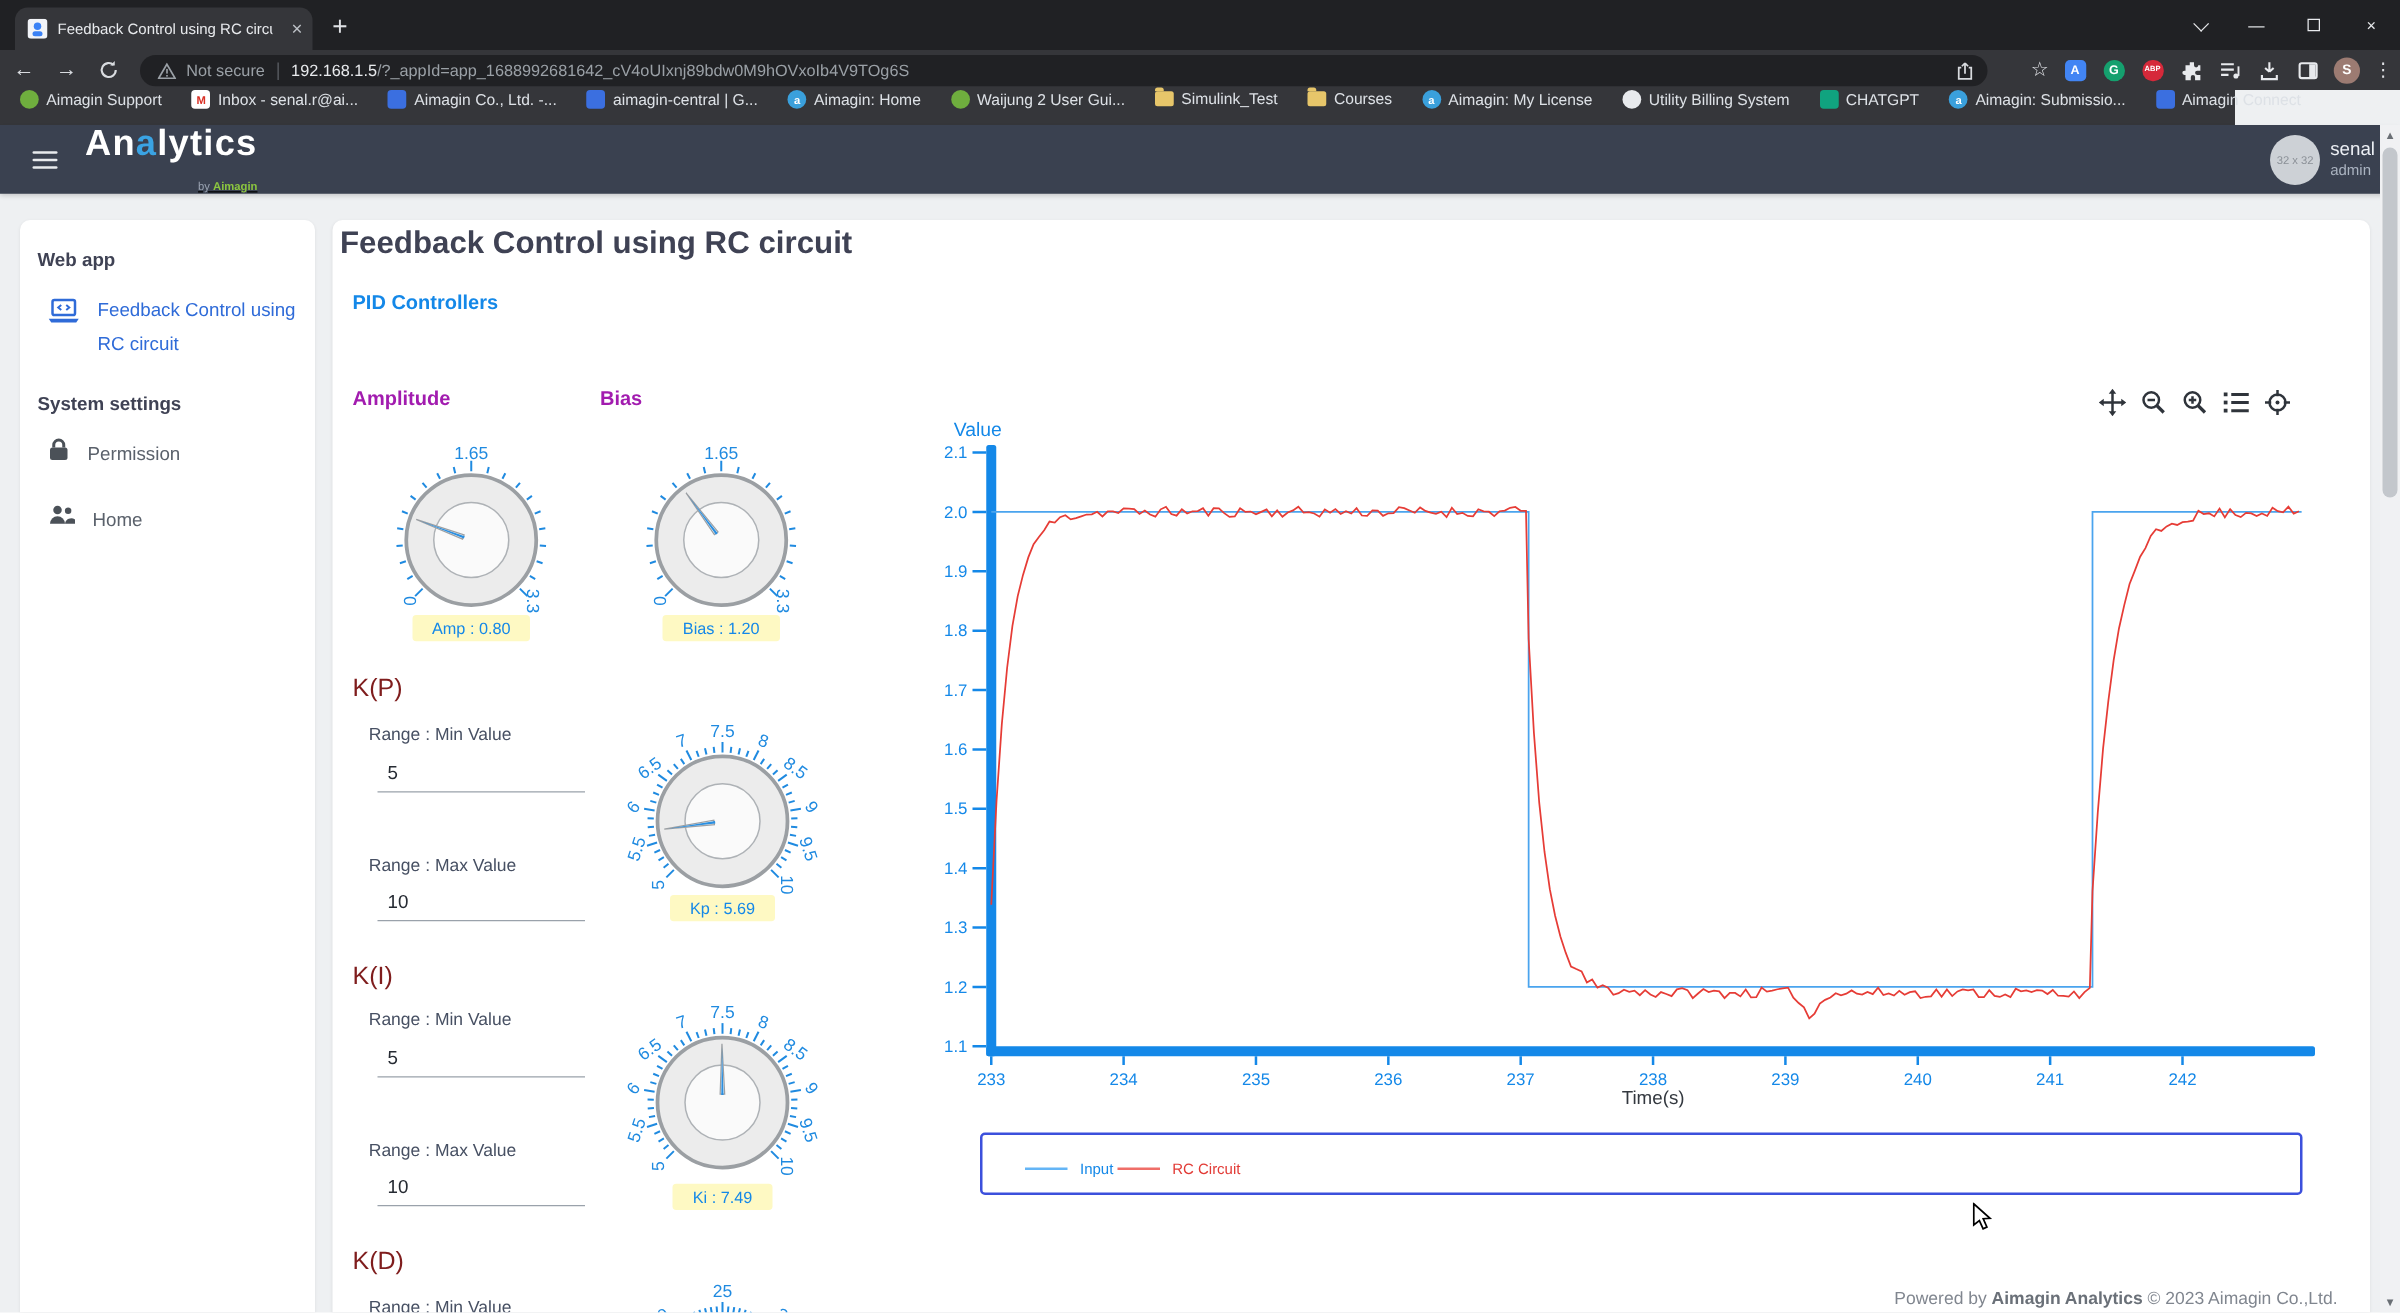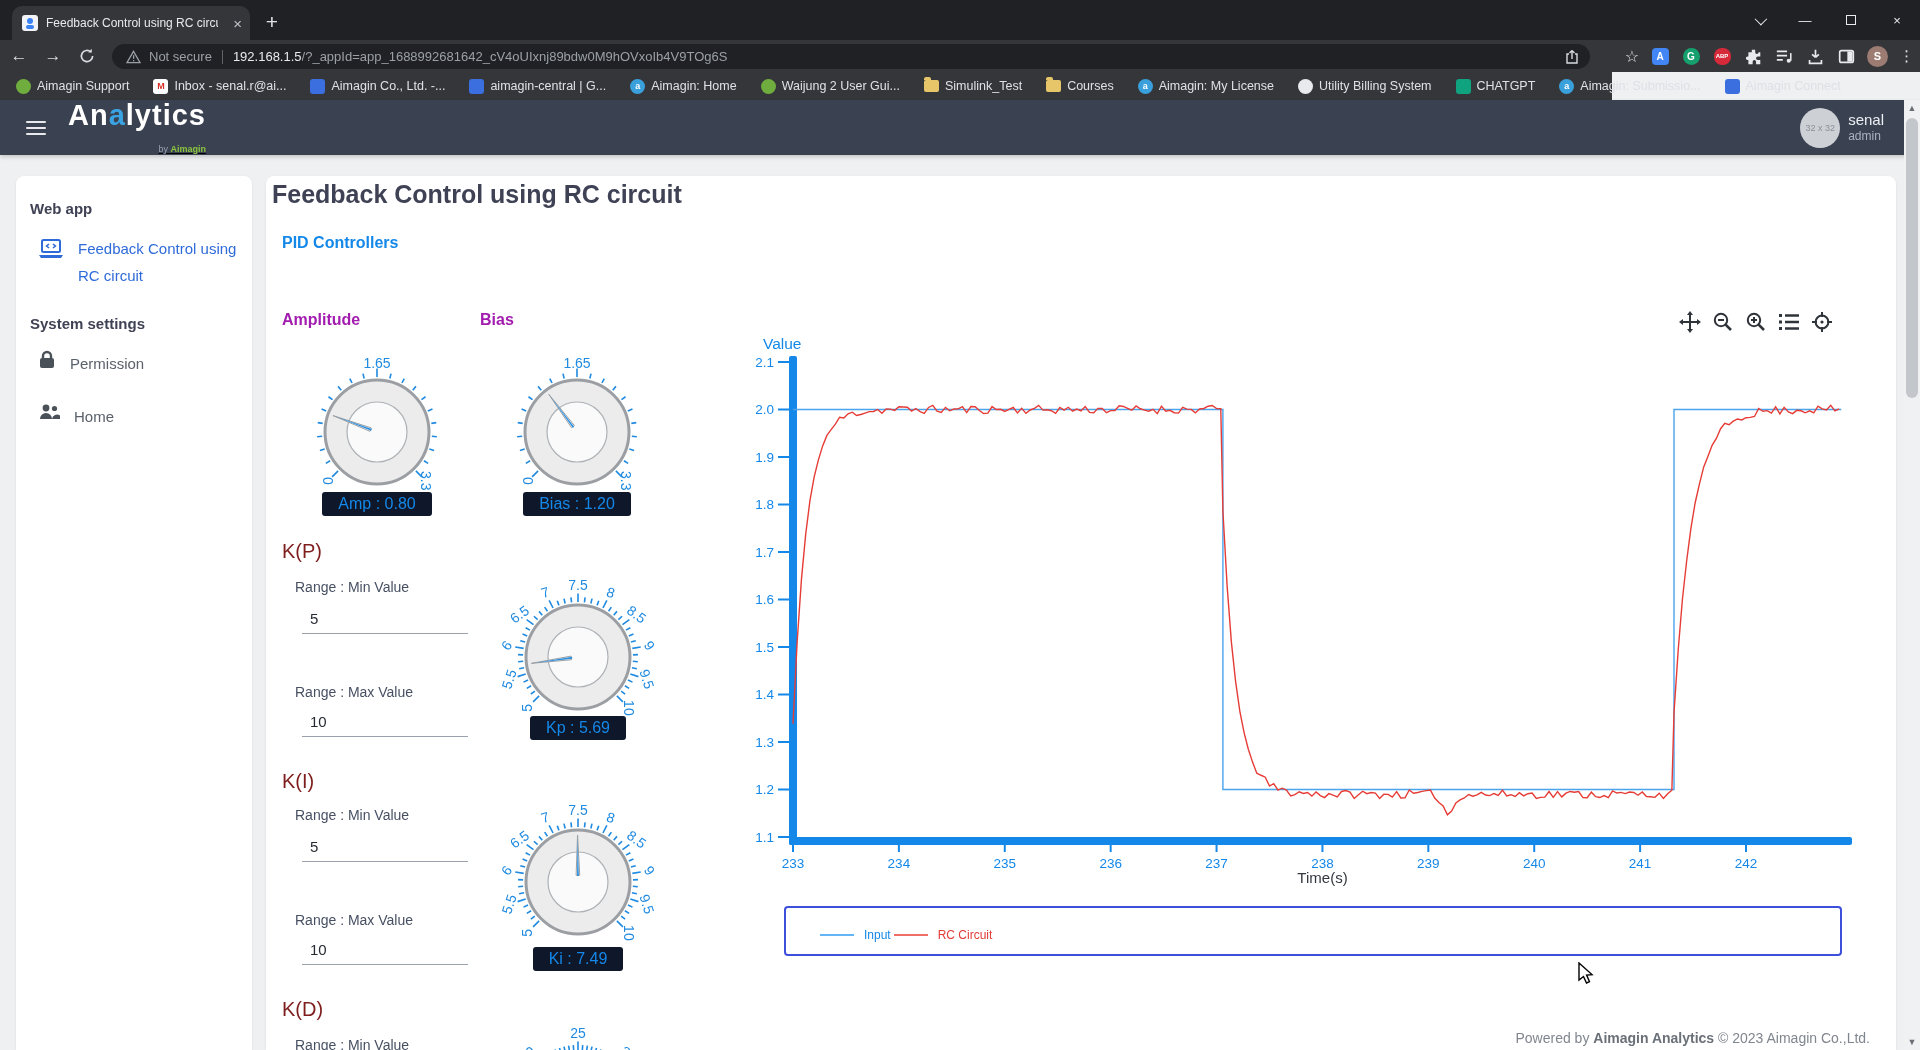--- a/index.html
+++ b/index.html
@@ -32,40 +32,40 @@
   .omni-path { color:#9aa0a6; white-space:nowrap; overflow:hidden; }
   .omni-share { margin-left:auto; }
   .toolbar-right { position:absolute; right:6px; top:40px; height:32px; display:flex; align-items:center; gap:11px; }
   .ext { width:20px; height:20px; display:flex; align-items:center; justify-content:center; font-size:10px; color:#fff; }
   .ext .badge { width:17px; height:17px; border-radius:4px; display:flex; align-items:center; justify-content:center; font-weight:bold; }
   .star { color:#dfe1e5; font-size:16px; }
   .kebab { color:#dfe1e5; font-size:15px; letter-spacing:0; }
   .profile-circ { width:21px; height:21px; border-radius:50%; background:#9c7b72; color:#fff; font-size:11px;
                   display:flex; align-items:center; justify-content:center; font-weight:bold; }
 
-  .bookmarks { position:absolute; left:0; top:72px; width:1612px; height:28px; background:#35363a;
-               display:flex; align-items:center; gap:24px; padding:0 16px; }
+  .bookmarks { position:absolute; left:0; top:72px; width:1788px; height:28px; background:#35363a;
+               display:flex; align-items:flex-start; gap:24px; padding:0 16px; }
   .bm { display:flex; align-items:center; gap:6px; color:#dde1e6; font-size:12.5px; white-space:nowrap; }
   .bm-ic { width:15px; height:15px; border-radius:3px; display:flex; align-items:center; justify-content:center;
            font-size:9px; color:#fff; font-weight:bold; flex:0 0 auto; }
   .ic-folder { width:15px; height:12px; background:#e7c66a; border-radius:2px; position:relative; }
   .ic-folder:before { content:""; position:absolute; top:-3px; left:0; width:7px; height:3px; background:#e7c66a; border-radius:2px 2px 0 0; }
 
   
   .appheader { position:absolute; left:0; top:100px; width:1920px; height:55px; background:#3a4150;
                box-shadow:0 2px 4px rgba(0,0,0,.18); display:flex; align-items:center; }
   .hamburger { margin-left:26px; width:20px; display:flex; flex-direction:column; gap:4px; }
   .hamburger span { height:2px; background:#e8eaed; border-radius:1px; }
   .logo { margin-left:22px; display:flex; flex-direction:column; align-items:flex-end; }
   .logo-main { color:#fff; font-size:29px; font-weight:bold; letter-spacing:1px; line-height:1; }
   .logo-main .blue-a { color:#3aa3e3; }
   .logo-sub { font-size:9px; line-height:1; margin-top:15px;text-decoration:underline; }
   .logo-sub .by { color:#9aa3b2; }
   .logo-sub .brand { color:#8cc63f; font-weight:bold; }
-  .header-user { margin-left:auto; margin-right:36px; display:flex; align-items:center; gap:8px; }
+  .header-user { margin-left:auto; margin-right:20px; display:flex; align-items:center; gap:8px; }
   .avatar { width:40px; height:40px; border-radius:50%; background:#cdd1d6; color:#8b9097; font-size:9px;
             display:flex; align-items:center; justify-content:center; }
   .user-meta { display:flex; flex-direction:column; }
   .user-name { color:#eceff4; font-size:15px; line-height:1.2; }
   .user-role { color:#aab3c0; font-size:12px; line-height:1.2; }
 
   
   .sidebar-card { position:absolute; left:16px; top:176px; width:236px; height:874px; background:#fff;
                   border-radius:8px 8px 0 0; box-shadow:0 1px 3px rgba(0,0,0,.08); padding:18px 12px; }
   .sb-heading { color:#3f4254; font-size:15px; font-weight:bold; margin:6px 0 18px 2px; }
@@ -77,21 +77,21 @@
                border-radius:8px 8px 0 0; box-shadow:0 1px 3px rgba(0,0,0,.08); overflow:hidden; }
   .page-title { position:absolute; left:6px; top:4px; font-size:25px; font-weight:bold; color:#3f4254; }
   .section-title { position:absolute; left:16px; top:58px; font-size:16px; font-weight:bold; color:#1488e8; }
   .knob-label { position:absolute; font-size:16px; font-weight:bold; color:#a21caf; }
   .blue-h { position:absolute; font-size:20px; font-weight:normal; color:#7f1d1d; }
   .range-label { position:absolute; font-size:14px; color:#475063; }
   .range-input { position:absolute; width:166px; height:30px; border:none; border-bottom:1px solid #9aa2ab;
                  font-family:"Liberation Sans",sans-serif; font-size:15px; color:#262b33; padding:4px 8px; background:#fff; outline:none; }
   .knob { position:absolute; width:180px; height:180px; }
   .value-pill { position:absolute; width:180px; text-align:center; }
-  .value-pill span { display:inline-block; background:#0f172a; color:#1488e8; font-size:16px; padding:3px 16px; border-radius:3px; }
+  .value-pill span { display:inline-block; background:#fef9c3; color:#1488e8; font-size:13px; padding:3px 16px; border-radius:3px; }
 
   .chart-toolbar { position:absolute; top:134px; right:62px; display:flex; gap:9px; }
   .ct-btn { width:24px; height:24px; display:flex; align-items:center; justify-content:center; }
   #chart-svg { position:absolute; left:480px; top:150px; }
   #chart-svg text { font-family:"Liberation Sans",sans-serif; }
   .legend-box { position:absolute; left:518px; top:730px; width:1058px; height:50px; border:2px solid #3c50dc;
                 border-radius:4px; background:#fff; padding:7px 0 0 34px; display:flex; flex-direction:row; gap:3px; }
   .legend-row { display:flex; align-items:center; gap:10px; font-size:12px; }
   .legend-swatch { width:34px; height:0; border-top:2px solid; }
 

